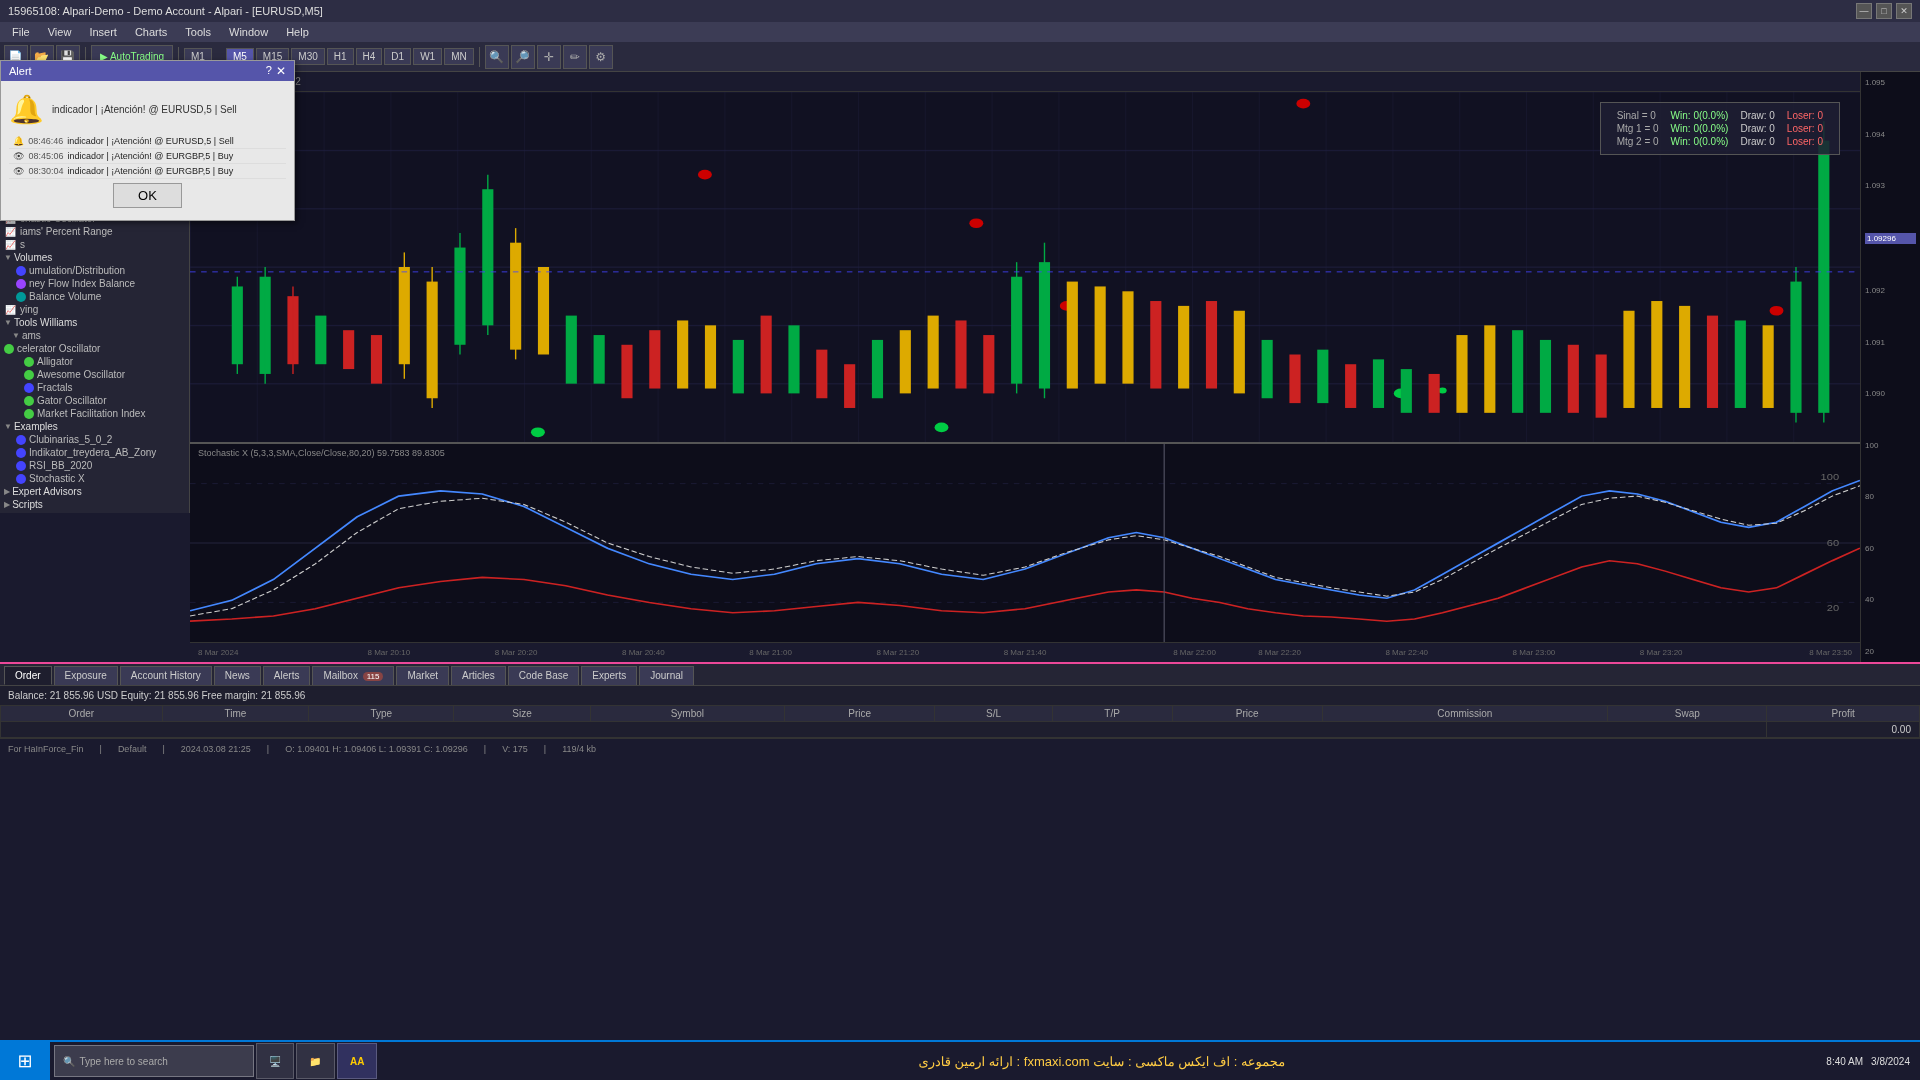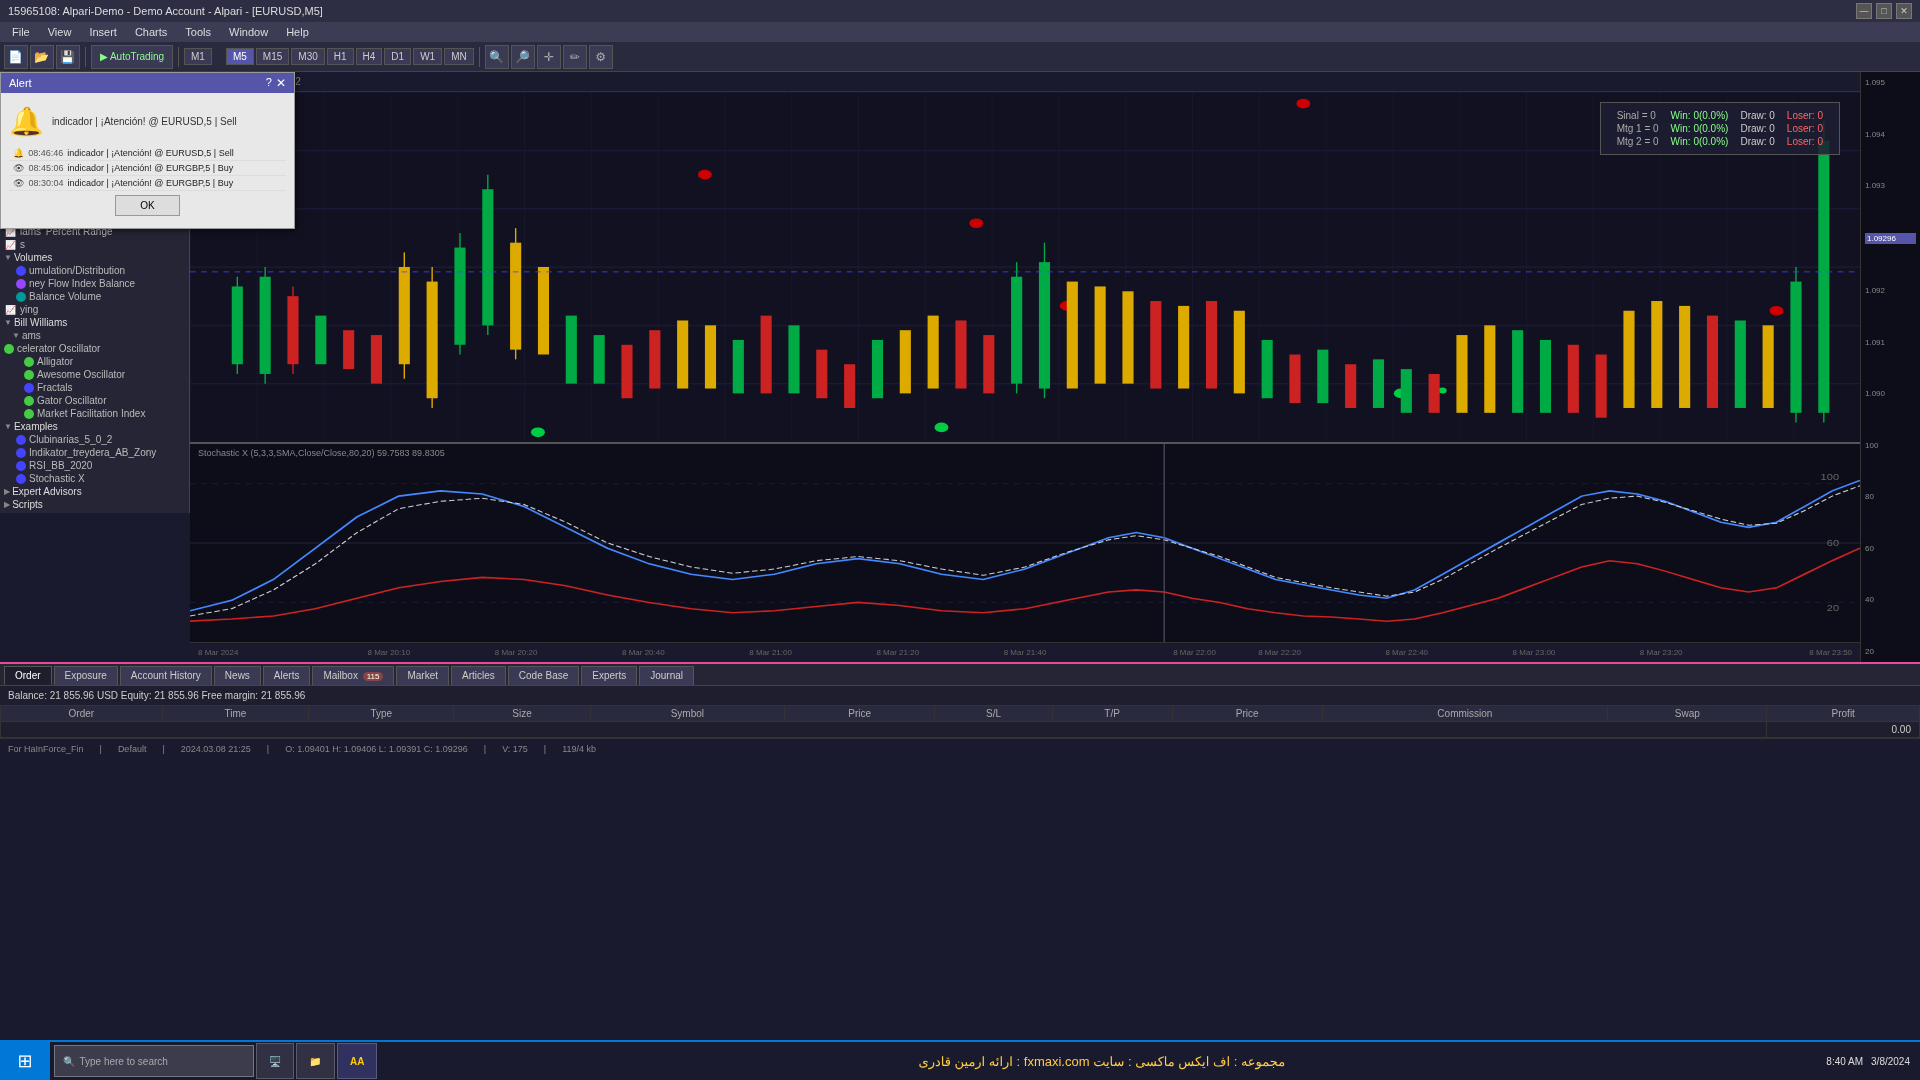--- a/index.html
+++ b/index.html
@@ -67,21 +67,21 @@
       border: 1px solid #555;
       color: #ccc;
       font-size: 10px;
       cursor: pointer;
     }
     .tf-btn.active { background: #5555aa; color: #fff; margin-left: 12px; }
 
     
     #alert-popup {
       position: absolute;
-      top: 72px;
+      top: 60px;
       left: 0;
       width: 295px;
       background: #e8e8e8;
       border: 1px solid #999;
       box-shadow: 2px 2px 6px rgba(0,0,0,0.5);
       z-index: 100;
       font-size: 11px;
       color: #222;
     }
     #alert-popup .popup-title {
@@ -109,21 +109,21 @@
       font-size: 10px;
       color: #333;
     }
     #alert-popup .ok-btn {
       display: block;
       margin: 4px auto;
       padding: 4px 24px;
       background: #ddd;
       border: 1px solid #999;
       cursor: pointer;
-      font-size: 10px;
+      font-size: 13px;
     }
 
     
     #left-panel {
       width: 190px;
       background: #252535;
       border-right: 1px solid #444;
       overflow-y: auto;
       padding: 2px 0;
       position: relative;
@@ -560,21 +560,21 @@
         <span>Balance Volume</span>
       </div>
 
       <div class="tree-item">
         <span class="icon">📈</span>
         <span>ying</span>
       </div>
 
       <div class="tree-item" style="color:#ddd;">
         <span class="folder-arrow">▼</span>
-        <span>Bill Williams</span>
+        <span>Tools Williams</span>
       </div>
       <div class="tree-item" style="padding-left:12px;">
         <span class="folder-arrow">▼</span>
         <span>ams</span>
       </div>
       <div class="tree-item" style="">
         <div class="color-dot" style="background:#44cc44;"></div>
         <span>celerator Oscillator</span>
       </div>
       <div class="tree-item" style="padding-left:24px;">

